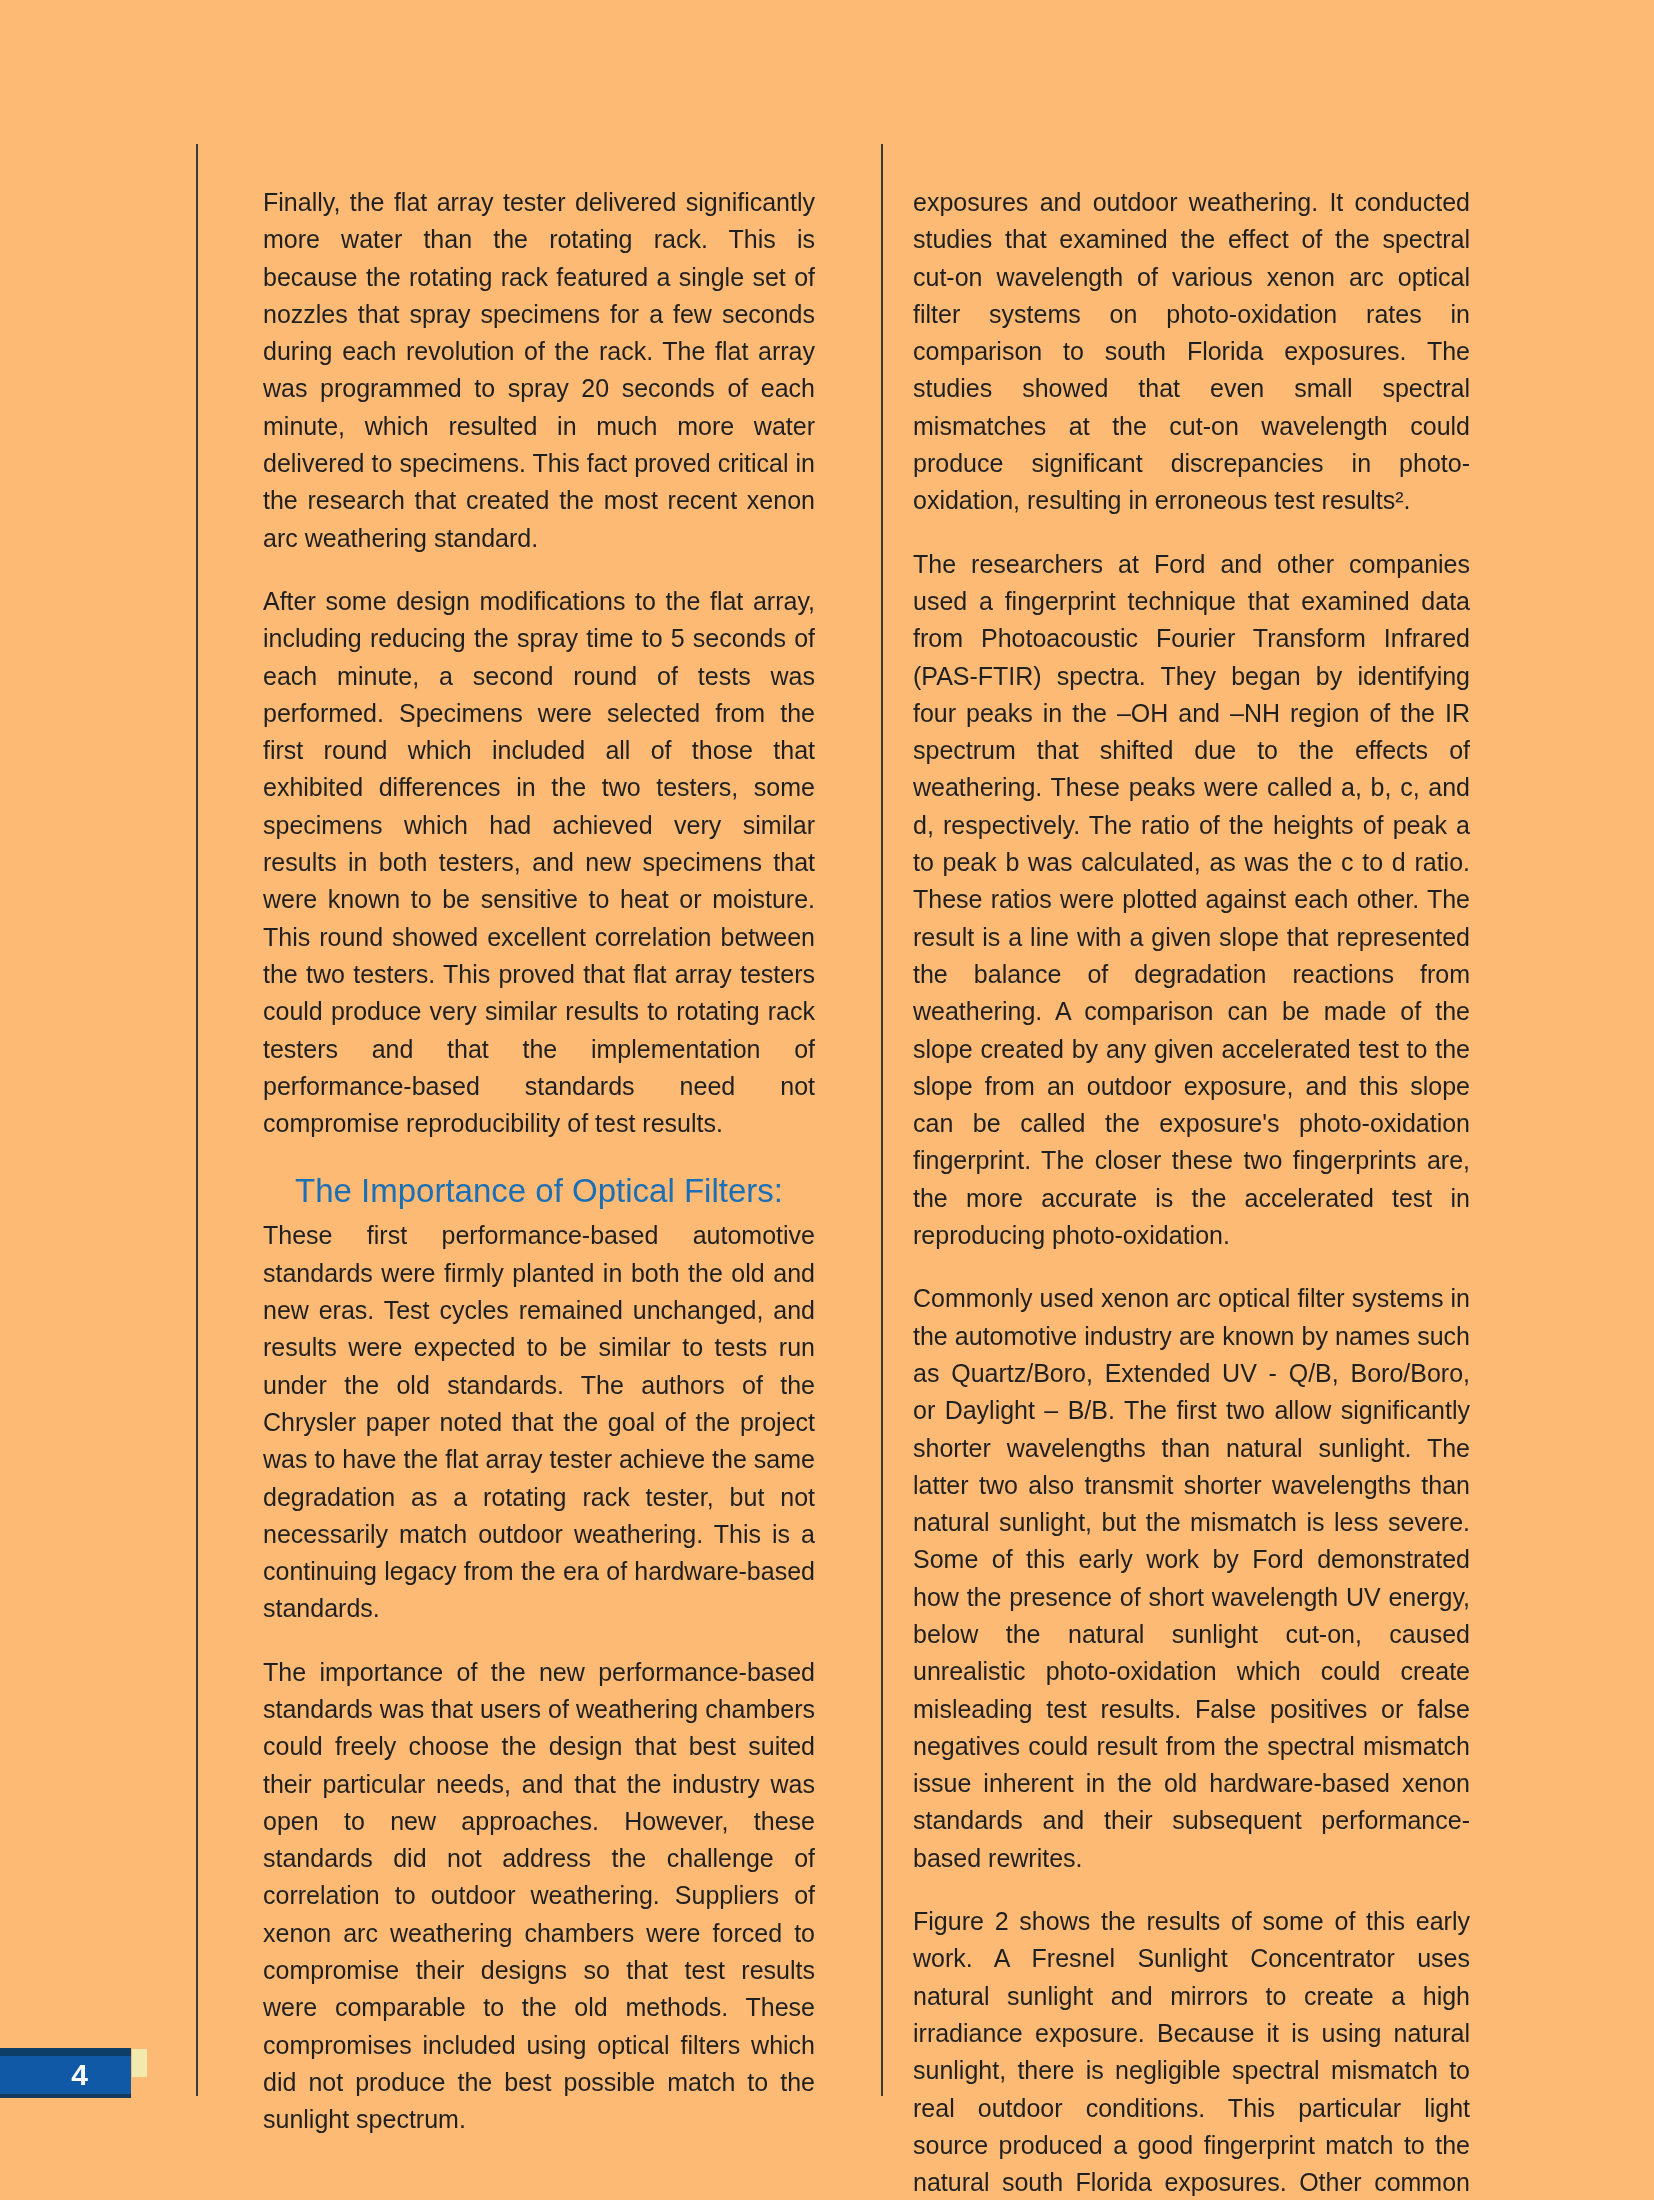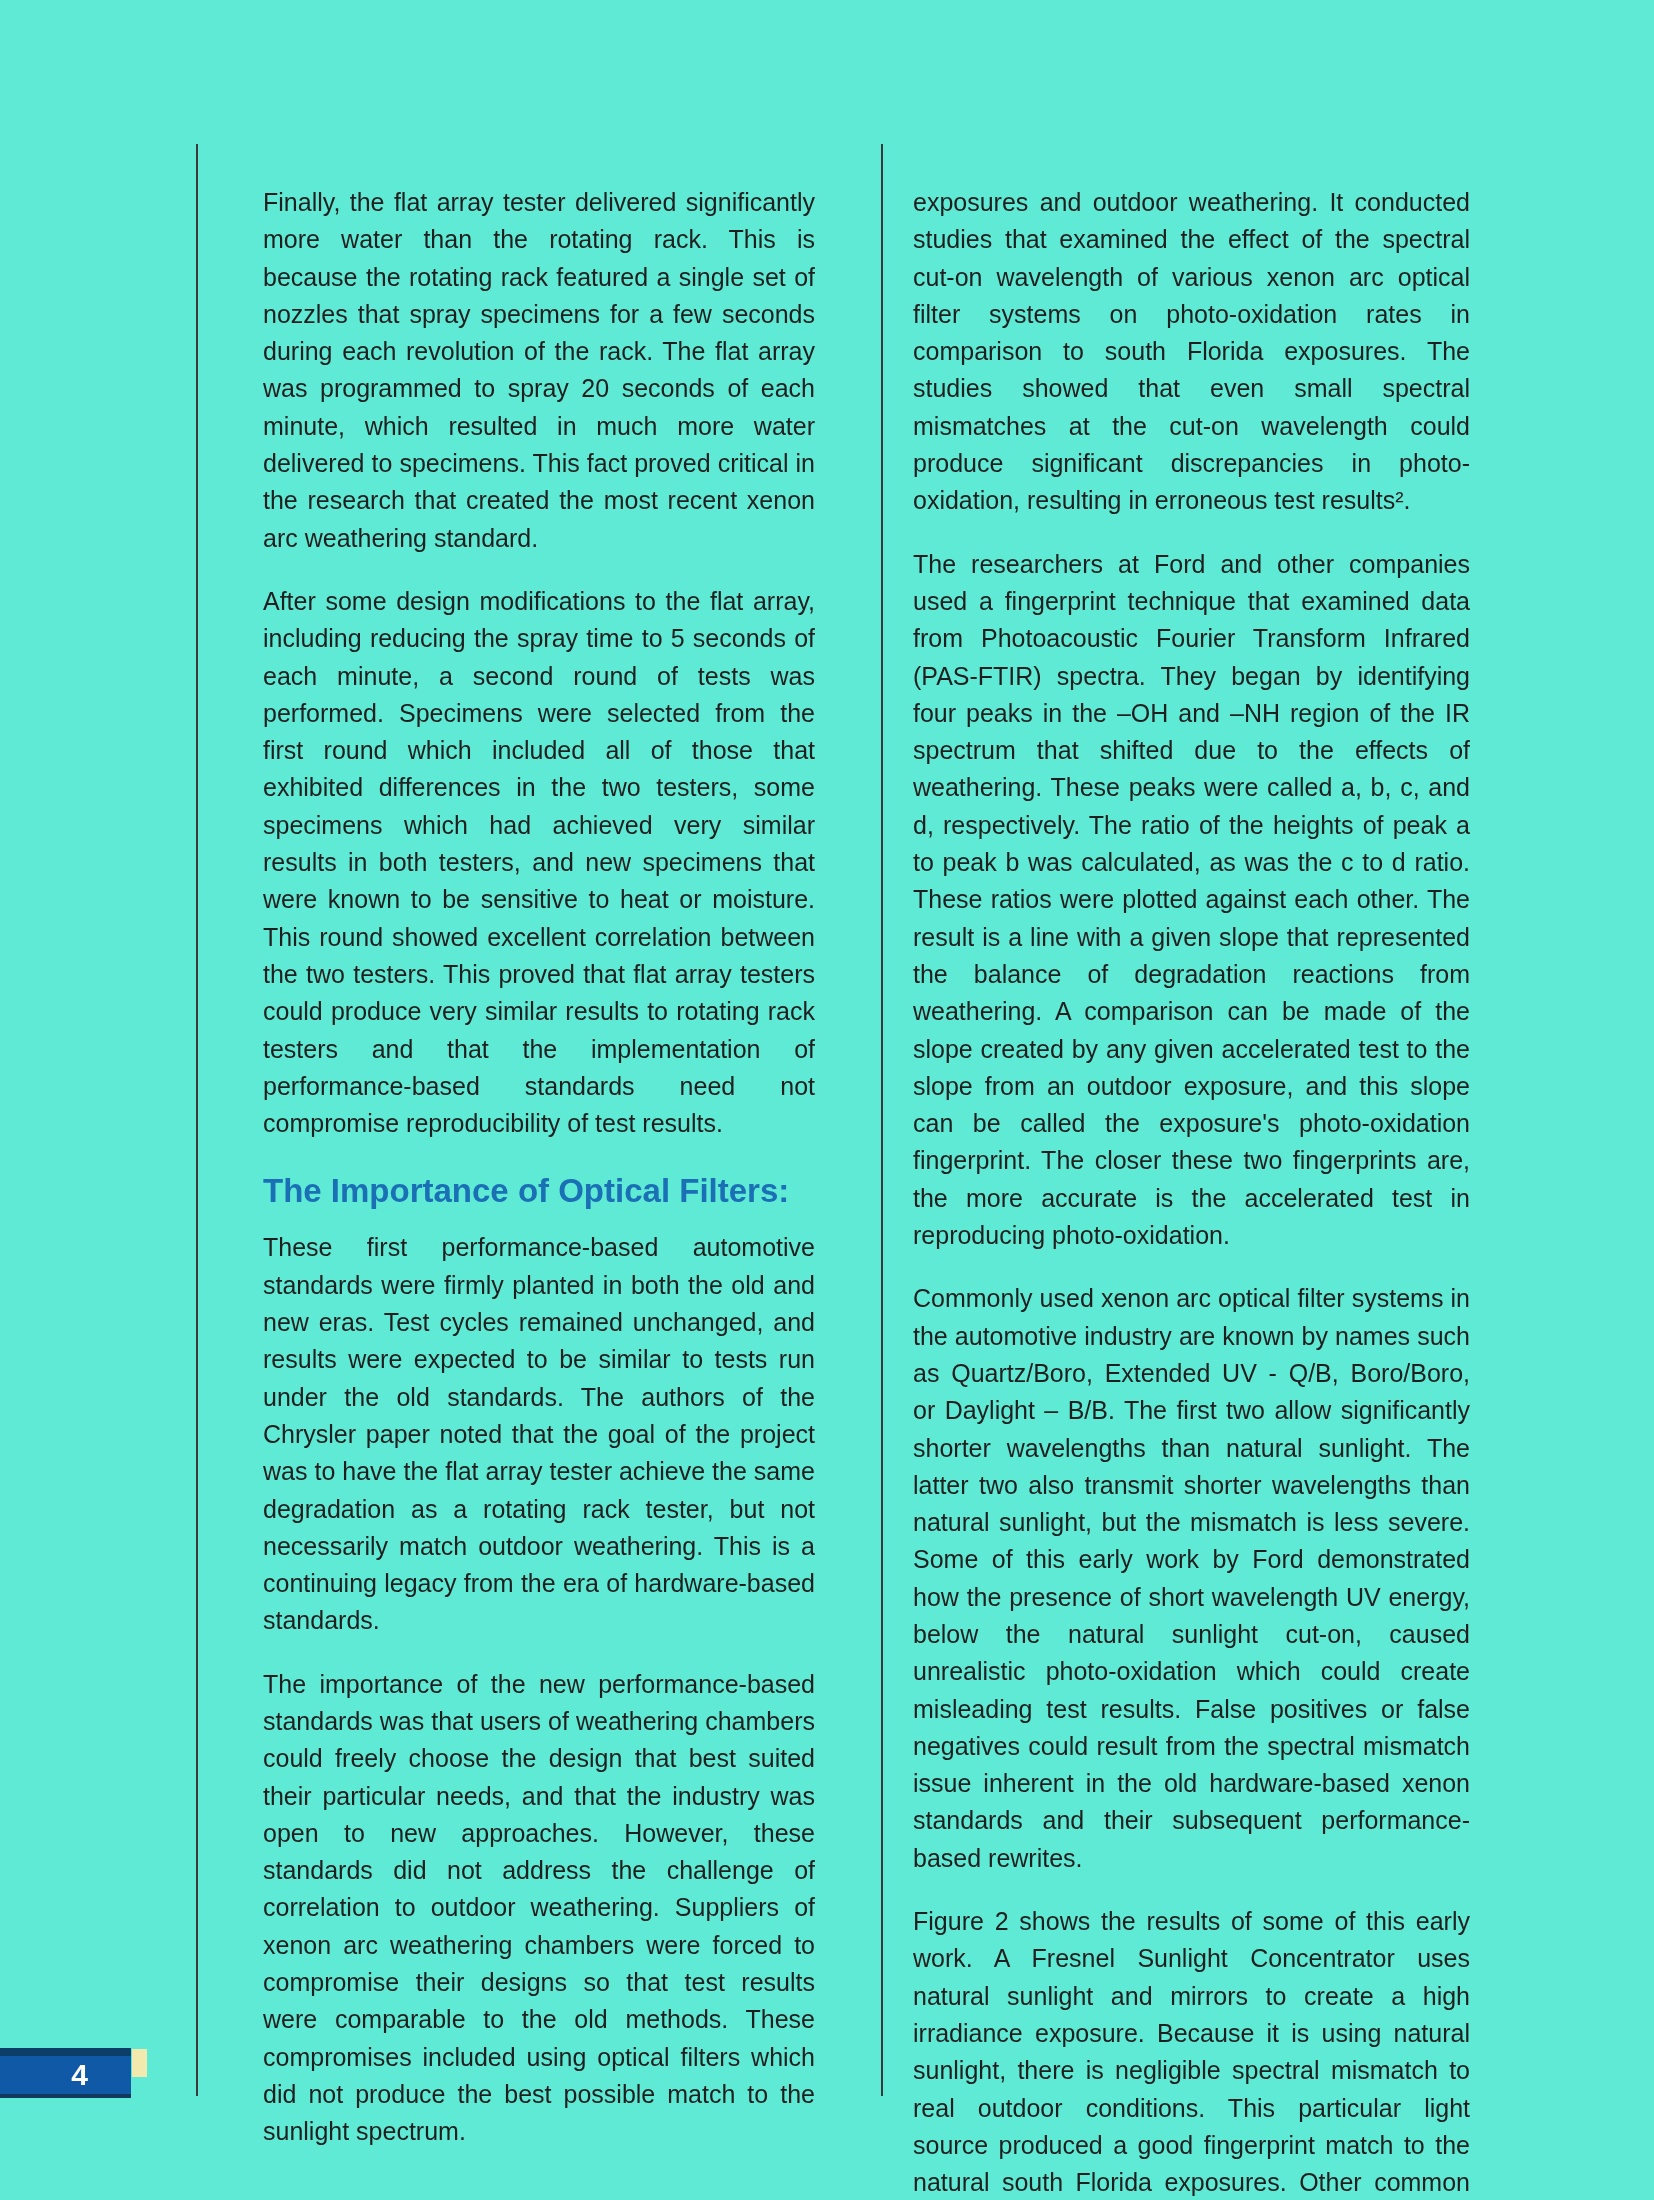--- a/index.html
+++ b/index.html
@@ -1,20 +1,20 @@
 <!DOCTYPE html>
 <html><head>
 <meta charset="utf-8">
 <style>
   html, body { margin: 0; padding: 0; background: #ffffff; }
   .page {
     position: relative;
     width: 1654px;
     height: 2200px;
-    background: #5eead4;
+    background: #fdba74;
     font-family: "Liberation Sans", sans-serif;
     overflow: hidden;
   }
   .rule {
     position: absolute;
     width: 2px;
     background: #3a3a3a;
     top: 144px;
     height: 1952px;
   }
@@ -29,23 +29,23 @@
     text-align: justify;
   }
   .col-left  { left: 263px; width: 552px; }
   .col-right { left: 913px; width: 557px; }
   .col p { margin: 0 0 26px 0; }
   .col p:last-child { margin-bottom: 0; }
   h2.section-heading {
     color: #1b6fb5;
     font-size: 33px;
     line-height: 45px;
-    font-weight: bold;
-    margin: 14px 0 16px 0;
-    text-align: left;
+    font-weight: normal;
+    margin: 14px 0 4px 0;
+    text-align: center;
   }
   h2.section-heading span { display: block; }
   .page-badge {
     position: absolute;
     left: 0;
     top: 2048px;
     width: 131px;
     height: 50px;
     box-sizing: border-box;
     background: #0f59a6;

